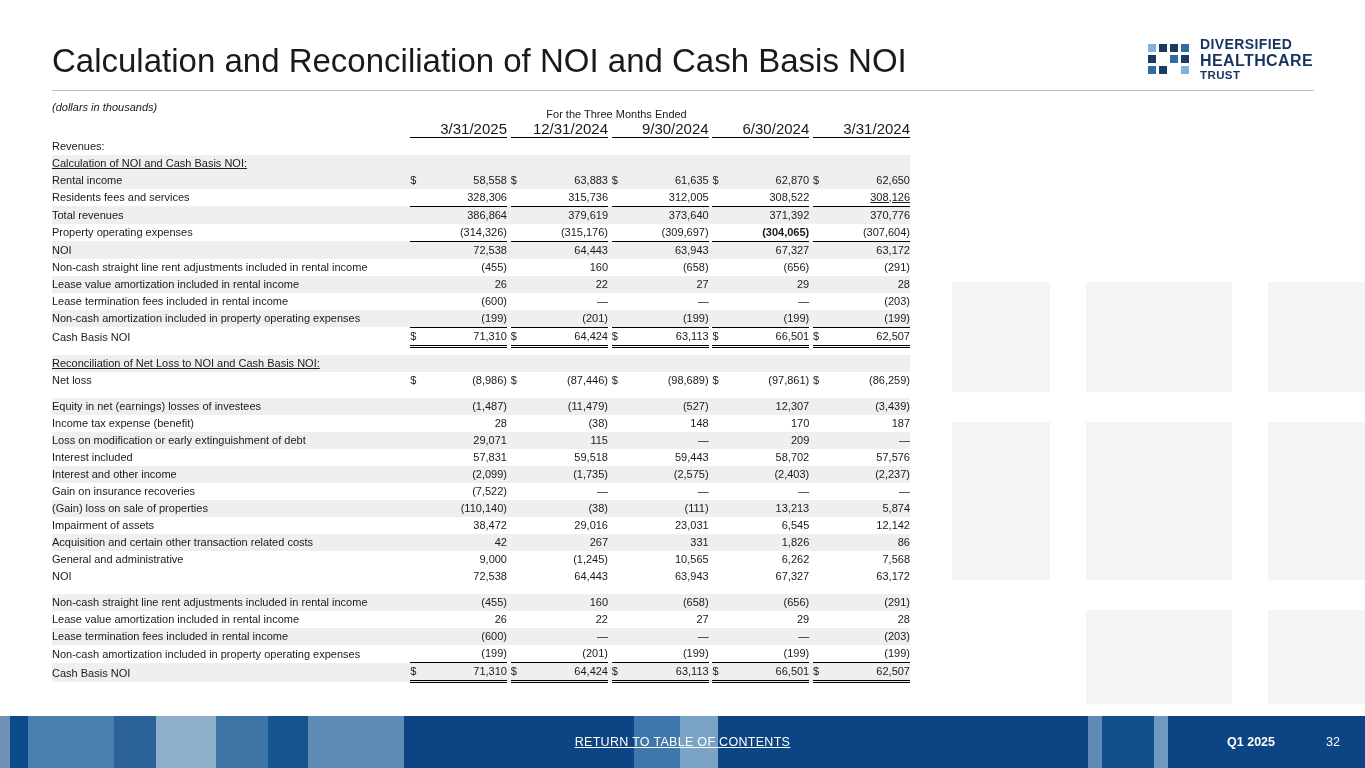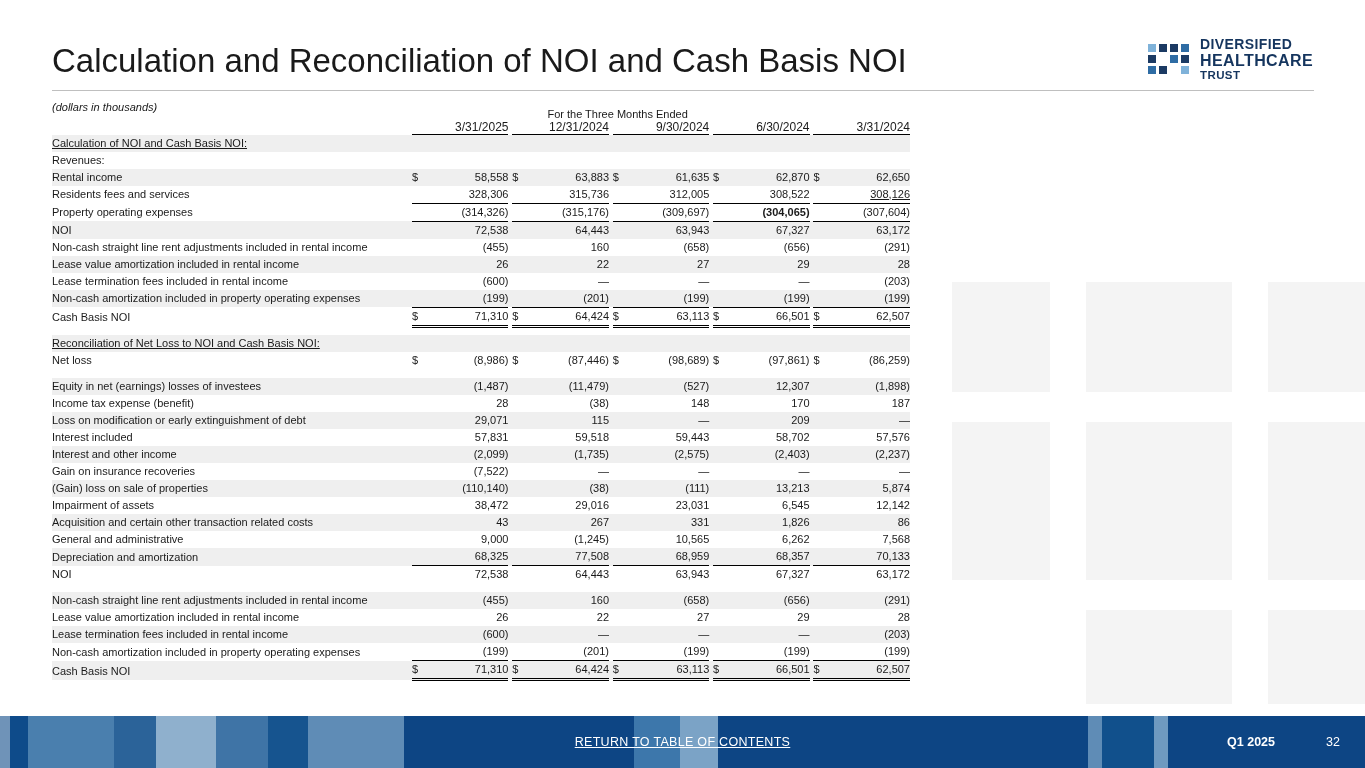--- a/index.html
+++ b/index.html
@@ -90,21 +90,21 @@
   td.c-num, th.c-num { width: 84px; text-align: right; padding-right: 4px; }
   .spacer  { width: 4px; }
 
   .hdr-group {
     text-align: center;
     font-size: 11px;
     padding-bottom: 2px;
   }
   .hdr-date {
     text-align: center;
-    font-size: 12px;
+    font-size: 15px;
     padding: 1px 0 2px 0;
   }
   .hdr-date-cell { border-bottom: 1px solid #000; }
 
   tr.row td { height: 17px; line-height: 17px; }
   tr.row.shade td { background: #efefef; }
   tr.spacer-row td { height: 9px; line-height: 9px; }
 
   .sec-head {
     font-weight: normal;
@@ -217,56 +217,56 @@
             <td class="c-num hdr-date hdr-date-cell">9/30/2024</td>
             <td class="spacer"></td>
             <td class="c-cur hdr-date-cell"></td>
             <td class="c-num hdr-date hdr-date-cell">6/30/2024</td>
             <td class="spacer"></td>
             <td class="c-cur hdr-date-cell"></td>
             <td class="c-num hdr-date hdr-date-cell">3/31/2024</td>
           </tr>
       </thead>
       <tbody id="tbody">
+          <tr class="row">
+            <td class="c-label">Revenues:</td>
+            <td class="spacer"></td>
+            <td class="c-cur"></td>
+            <td class="c-num"></td>
+            <td class="spacer"></td>
+            <td class="c-cur"></td>
+            <td class="c-num"></td>
+            <td class="spacer"></td>
+            <td class="c-cur"></td>
+            <td class="c-num"></td>
+            <td class="spacer"></td>
+            <td class="c-cur"></td>
+            <td class="c-num"></td>
+            <td class="spacer"></td>
+            <td class="c-cur"></td>
+            <td class="c-num"></td>
+          </tr>
           <tr class="row shade">
             <td class="c-label sec-head">Calculation of NOI and Cash Basis NOI:</td>
             <td class="spacer"></td>
             <td class="c-cur"></td>
             <td class="c-num"></td>
             <td class="spacer"></td>
             <td class="c-cur"></td>
             <td class="c-num"></td>
             <td class="spacer"></td>
             <td class="c-cur"></td>
             <td class="c-num"></td>
             <td class="spacer"></td>
             <td class="c-cur"></td>
             <td class="c-num"></td>
             <td class="spacer"></td>
             <td class="c-cur"></td>
             <td class="c-num"></td>
           </tr>
-          <tr class="row">
-            <td class="c-label">Revenues:</td>
-            <td class="spacer"></td>
-            <td class="c-cur"></td>
-            <td class="c-num"></td>
-            <td class="spacer"></td>
-            <td class="c-cur"></td>
-            <td class="c-num"></td>
-            <td class="spacer"></td>
-            <td class="c-cur"></td>
-            <td class="c-num"></td>
-            <td class="spacer"></td>
-            <td class="c-cur"></td>
-            <td class="c-num"></td>
-            <td class="spacer"></td>
-            <td class="c-cur"></td>
-            <td class="c-num"></td>
-          </tr>
           <tr class="row shade">
             <td class="c-label indent1">Rental income</td>
             <td class="spacer"></td>
             <td class="c-cur">$</td>
             <td class="c-num">58,558</td>
             <td class="spacer"></td>
             <td class="c-cur">$</td>
             <td class="c-num">63,883</td>
             <td class="spacer"></td>
             <td class="c-cur">$</td>
@@ -288,20 +288,38 @@
             <td class="c-num" style="border-bottom: 1px solid rgb(0, 0, 0);">315,736</td>
             <td class="spacer"></td>
             <td class="c-cur uline" style="border-bottom: 1px solid rgb(0, 0, 0);"></td>
             <td class="c-num" style="border-bottom: 1px solid rgb(0, 0, 0);">312,005</td>
             <td class="spacer"></td>
             <td class="c-cur uline" style="border-bottom: 1px solid rgb(0, 0, 0);"></td>
             <td class="c-num" style="border-bottom: 1px solid rgb(0, 0, 0);">308,522</td>
             <td class="spacer"></td>
             <td class="c-cur uline" style="border-bottom: 1px solid rgb(0, 0, 0);"></td>
             <td class="c-num" style="border-bottom: 1px solid rgb(0, 0, 0); text-decoration: underline;">308,126</td>
+          </tr>
+          <tr class="row shade">
+            <td class="c-label indent2">Total revenues</td>
+            <td class="spacer"></td>
+            <td class="c-cur"></td>
+            <td class="c-num">386,864</td>
+            <td class="spacer"></td>
+            <td class="c-cur"></td>
+            <td class="c-num">379,619</td>
+            <td class="spacer"></td>
+            <td class="c-cur"></td>
+            <td class="c-num">373,640</td>
+            <td class="spacer"></td>
+            <td class="c-cur"></td>
+            <td class="c-num">371,392</td>
+            <td class="spacer"></td>
+            <td class="c-cur"></td>
+            <td class="c-num">370,776</td>
           </tr>
           <tr class="row">
             <td class="c-label">Property operating expenses</td>
             <td class="spacer"></td>
             <td class="c-cur uline" style="border-bottom: 1px solid rgb(0, 0, 0);"></td>
             <td class="c-num" style="border-bottom: 1px solid rgb(0, 0, 0);">(314,326)</td>
             <td class="spacer"></td>
             <td class="c-cur uline" style="border-bottom: 1px solid rgb(0, 0, 0);"></td>
             <td class="c-num" style="border-bottom: 1px solid rgb(0, 0, 0);">(315,176)</td>
             <td class="spacer"></td>
@@ -503,21 +521,21 @@
             <td class="c-cur"></td>
             <td class="c-num">(11,479)</td>
             <td class="spacer"></td>
             <td class="c-cur"></td>
             <td class="c-num">(527)</td>
             <td class="spacer"></td>
             <td class="c-cur"></td>
             <td class="c-num">12,307</td>
             <td class="spacer"></td>
             <td class="c-cur"></td>
-            <td class="c-num">(1,898)</td>
+            <td class="c-num">(3,439)</td>
           </tr>
           <tr class="row">
             <td class="c-label">Income tax expense (benefit)</td>
             <td class="spacer"></td>
             <td class="c-cur"></td>
             <td class="c-num">28</td>
             <td class="spacer"></td>
             <td class="c-cur"></td>
             <td class="c-num">(38)</td>
             <td class="spacer"></td>
@@ -635,21 +653,21 @@
             <td class="c-cur"></td>
             <td class="c-num">6,545</td>
             <td class="spacer"></td>
             <td class="c-cur"></td>
             <td class="c-num">12,142</td>
           </tr>
           <tr class="row shade">
             <td class="c-label">Acquisition and certain other transaction related costs</td>
             <td class="spacer"></td>
             <td class="c-cur"></td>
-            <td class="c-num">43</td>
+            <td class="c-num">42</td>
             <td class="spacer"></td>
             <td class="c-cur"></td>
             <td class="c-num">267</td>
             <td class="spacer"></td>
             <td class="c-cur"></td>
             <td class="c-num">331</td>
             <td class="spacer"></td>
             <td class="c-cur"></td>
             <td class="c-num">1,826</td>
             <td class="spacer"></td>
@@ -666,38 +684,20 @@
             <td class="c-num">(1,245)</td>
             <td class="spacer"></td>
             <td class="c-cur"></td>
             <td class="c-num">10,565</td>
             <td class="spacer"></td>
             <td class="c-cur"></td>
             <td class="c-num">6,262</td>
             <td class="spacer"></td>
             <td class="c-cur"></td>
             <td class="c-num">7,568</td>
-          </tr>
-          <tr class="row shade">
-            <td class="c-label">Depreciation and amortization</td>
-            <td class="spacer"></td>
-            <td class="c-cur uline" style="border-bottom: 1px solid rgb(0, 0, 0);"></td>
-            <td class="c-num" style="border-bottom: 1px solid rgb(0, 0, 0);">68,325</td>
-            <td class="spacer"></td>
-            <td class="c-cur uline" style="border-bottom: 1px solid rgb(0, 0, 0);"></td>
-            <td class="c-num" style="border-bottom: 1px solid rgb(0, 0, 0);">77,508</td>
-            <td class="spacer"></td>
-            <td class="c-cur uline" style="border-bottom: 1px solid rgb(0, 0, 0);"></td>
-            <td class="c-num" style="border-bottom: 1px solid rgb(0, 0, 0);">68,959</td>
-            <td class="spacer"></td>
-            <td class="c-cur uline" style="border-bottom: 1px solid rgb(0, 0, 0);"></td>
-            <td class="c-num" style="border-bottom: 1px solid rgb(0, 0, 0);">68,357</td>
-            <td class="spacer"></td>
-            <td class="c-cur uline" style="border-bottom: 1px solid rgb(0, 0, 0);"></td>
-            <td class="c-num" style="border-bottom: 1px solid rgb(0, 0, 0);">70,133</td>
           </tr>
           <tr class="row">
             <td class="c-label indent1">NOI</td>
             <td class="spacer"></td>
             <td class="c-cur"></td>
             <td class="c-num">72,538</td>
             <td class="spacer"></td>
             <td class="c-cur"></td>
             <td class="c-num">64,443</td>
             <td class="spacer"></td>

